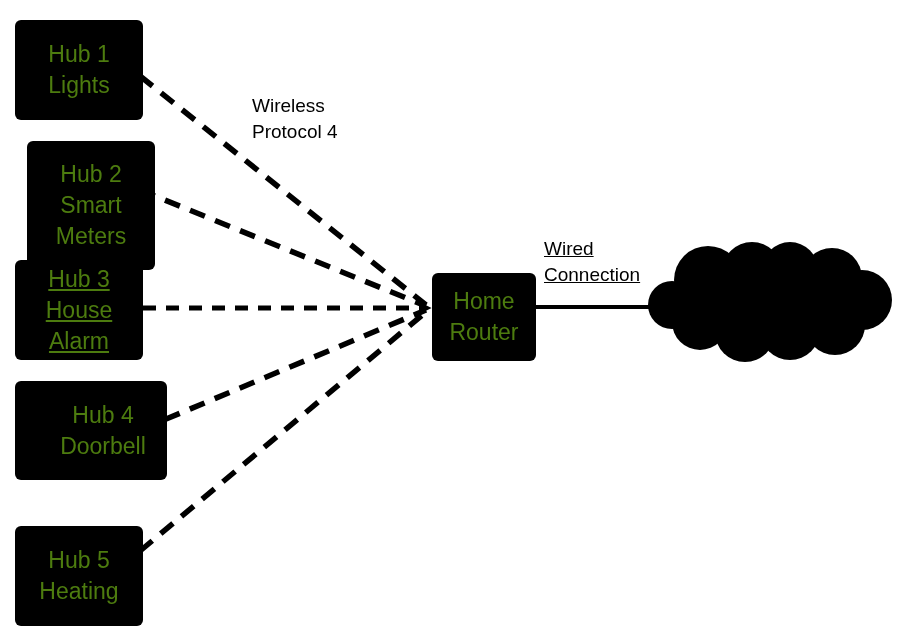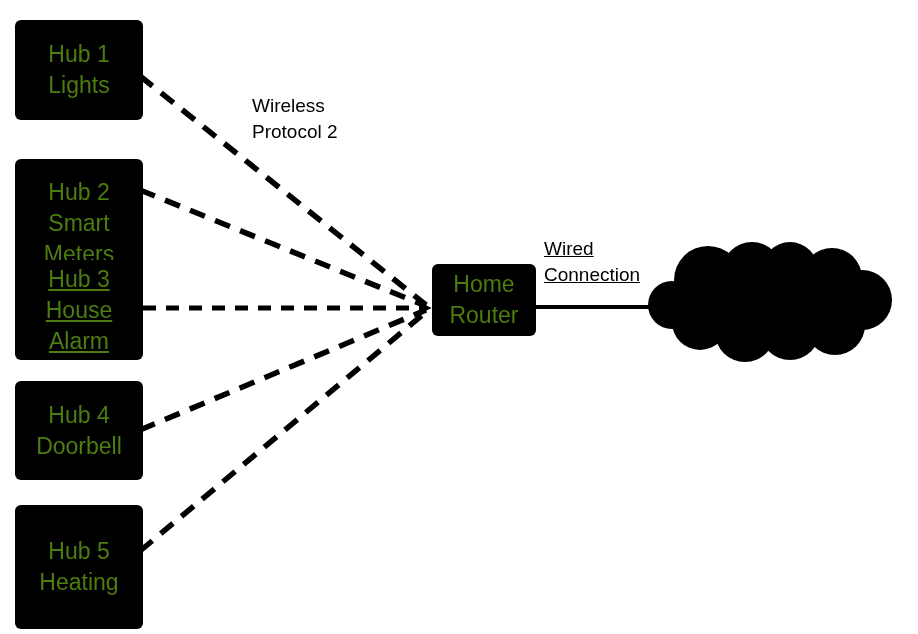--- a/index.html
+++ b/index.html
@@ -31,29 +31,29 @@
     align-items: center;
     justify-content: center;
     text-align: center;
     font-size: 23px;
     line-height: 31px;
     white-space: pre-line;
     z-index: 2;
   }
   .hub { left: 15px; width: 128px; }
   #hub1 { top: 20px;  height: 100px; }
-  #hub2 { top: 159px; height: 129px; }
+  #hub2 { top: 141px; height: 129px; margin-left: 12px; }
   #hub3 { top: 260px; height: 100px; text-decoration: underline; }
-  #hub4 { top: 381px; height: 99px;  }
-  #hub5 { top: 505px; height: 124px; }
+  #hub4 { top: 381px; height: 99px; padding-left: 24px;  }
+  #hub5 { top: 526px; height: 100px; }
   #router {
     left: 432px;
-    top: 264px;
+    top: 273px;
     width: 104px;
-    height: 72px;
+    height: 88px;
   }
   .annotation {
     position: absolute;
     color: #000000;
     font-size: 19px;
     line-height: 26px;
     white-space: pre-line;
     z-index: 2;
   }
   #wireless-label { left: 252px; top: 93px; }
@@ -127,18 +127,18 @@
     <span>Hub 5
 Heating</span>
   </div>
 
   <div class="node" id="router">
     <span>Home
 Router</span>
   </div>
 
   <div class="annotation" id="wireless-label">Wireless
-Protocol 2</div>
+Protocol 4</div>
   <div class="annotation" id="wired-label">Wired
 Connection</div>
 
 
 </div>
 
 </body></html>

